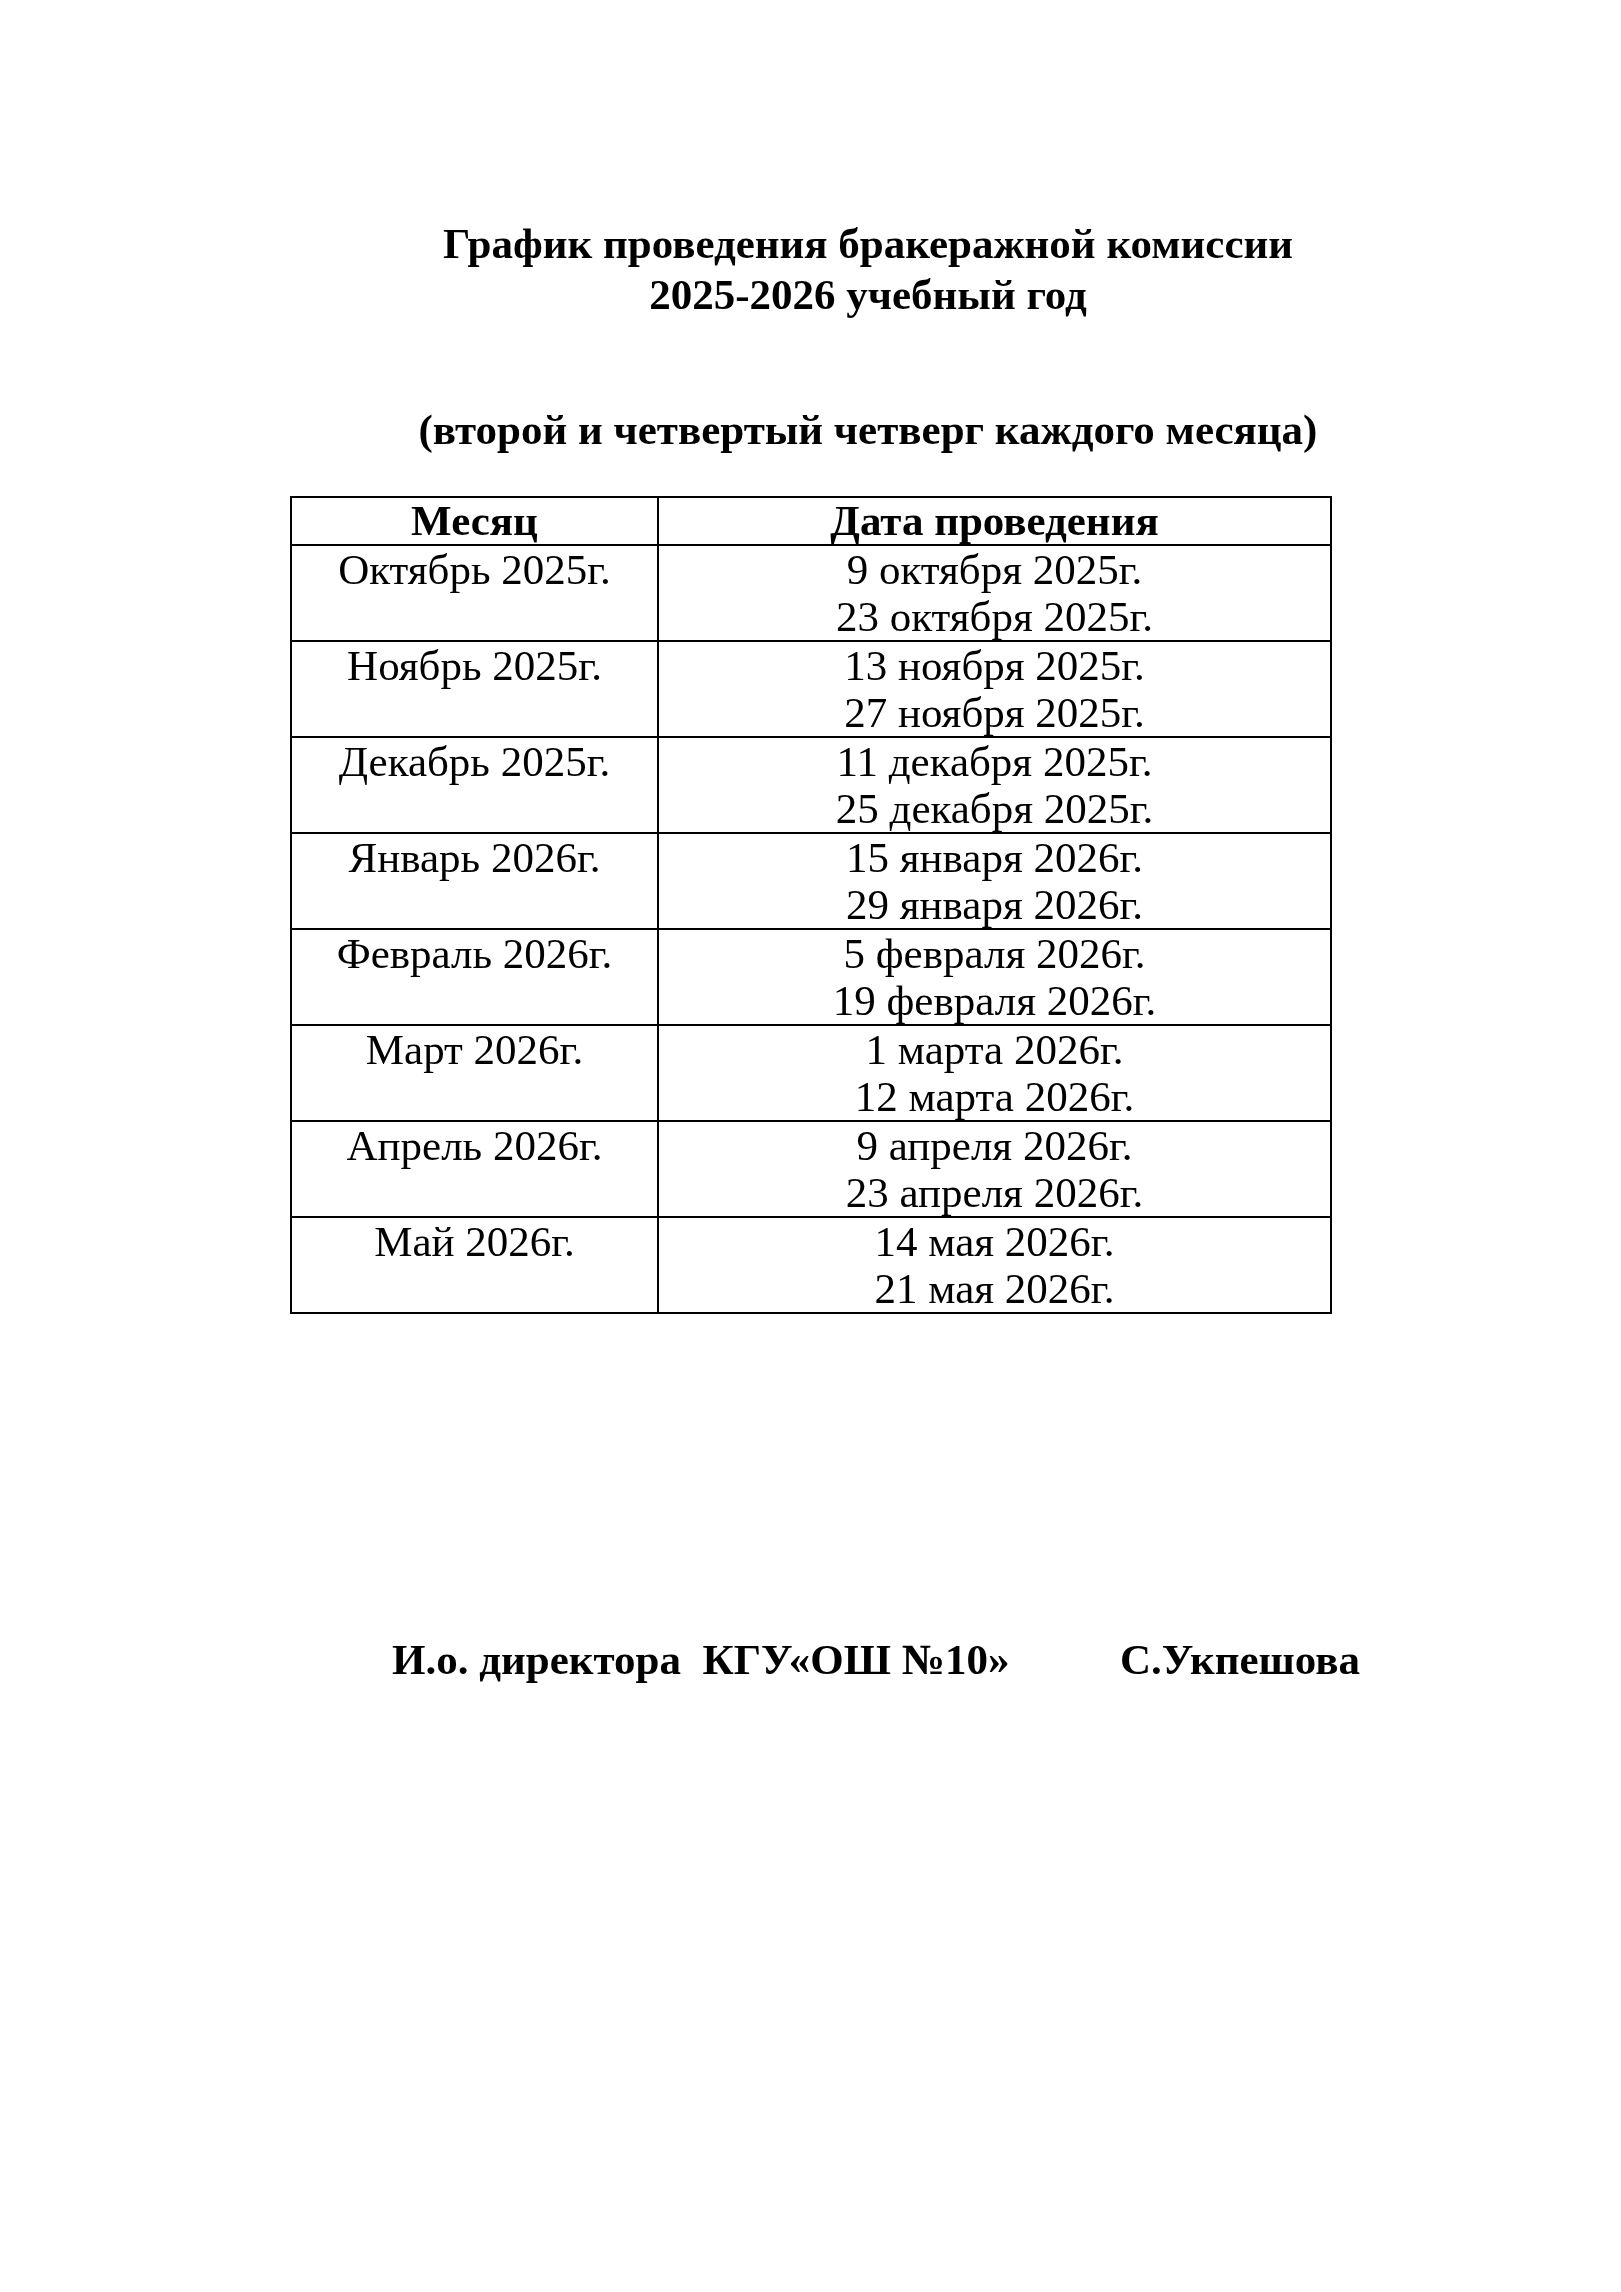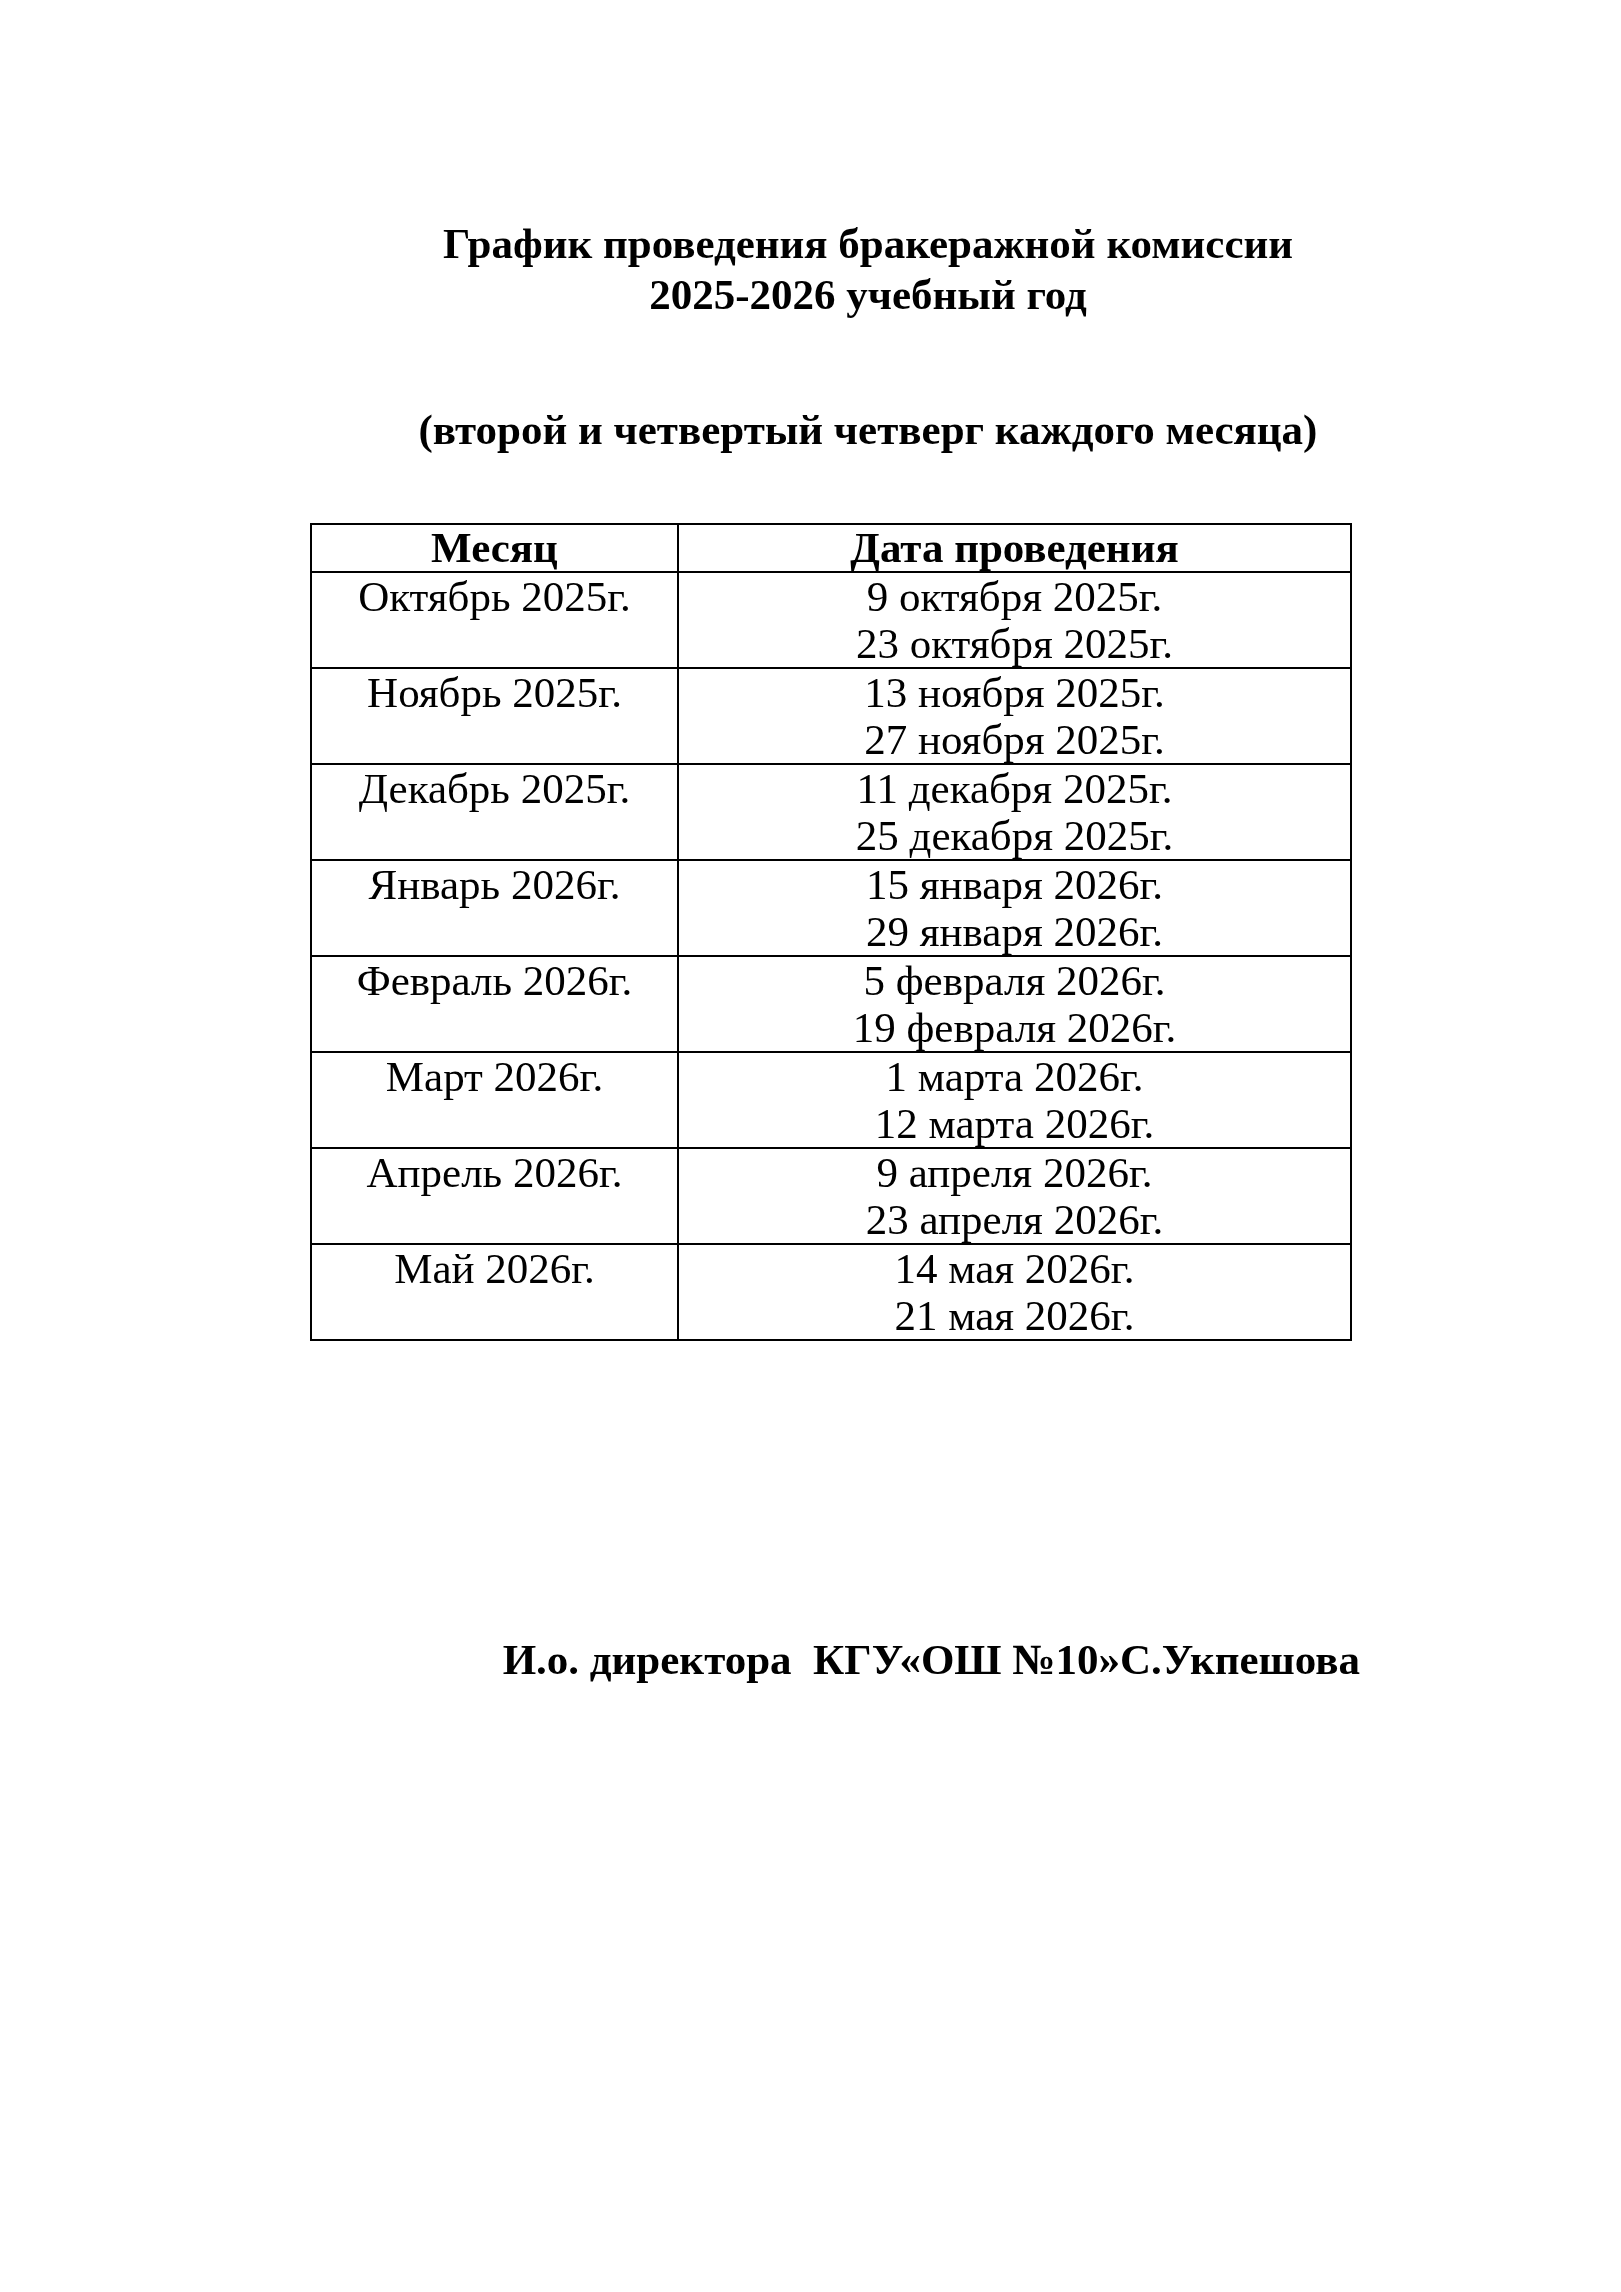--- a/index.html
+++ b/index.html
@@ -32,26 +32,25 @@
     top: 404px;
     width: 1274px;
     text-align: center;
     font-weight: bold;
     font-size: 43px;
     line-height: 51px;
   }
   table.schedule {
     position: absolute;
     left: 290px;
-    top: 523px;
+    top: 496px;
     width: 1040px;
     border-collapse: collapse;
     table-layout: fixed;
     font-size: 43px;
-    margin-left: 20px;
   }
   table.schedule col.c-month { width: 367px; }
   table.schedule col.c-dates { width: 673px; }
   table.schedule th, table.schedule td {
     border: 2px solid #000000;
     padding: 0;
     margin: 0;
   }
   table.schedule th {
     height: 46px;
@@ -69,21 +68,21 @@
   table.schedule td .line {
     height: 47px;
     line-height: 47px;
   }
   .signature {
     position: absolute;
     left: 392px;
     top: 1636px;
     width: 968px;
     display: flex;
-    justify-content: flex-end;
+    justify-content: space-between;
     font-weight: bold;
     font-size: 43px;
     line-height: 47px;
     white-space: pre;
   }
 </style>
 </head>
 <body>
 
 <div class="page">

